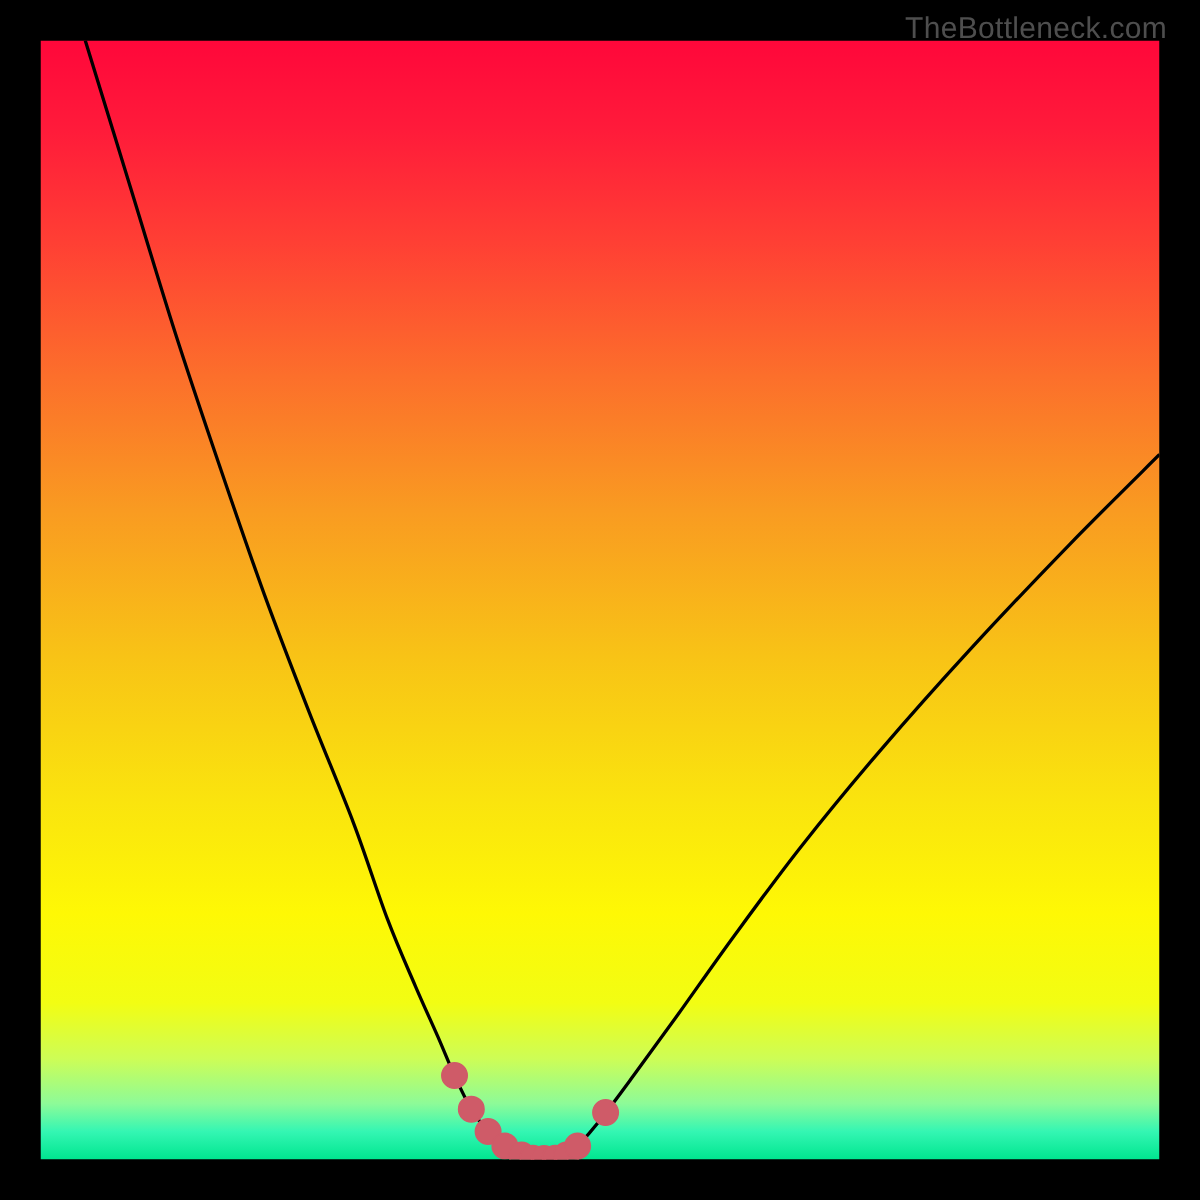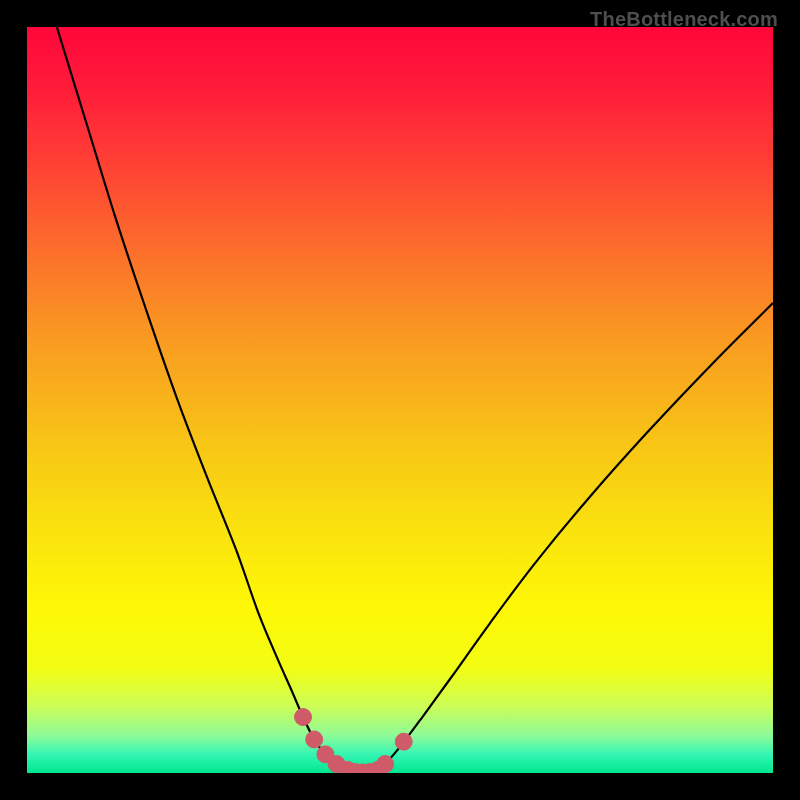--- a/index.html
+++ b/index.html
@@ -26,21 +26,21 @@
     width: 746px;
     height: 746px;
   }
   .watermark {
     position: absolute;
     top: 8px;
     right: 22px;
     color: #4e4e4e;
     font-size: 20px;
     letter-spacing: 0.2px;
-    font-weight: 700;
+    font-weight: 400;
   }
 </style>
 </head>
 <body>
 
 <div class="frame">
 
   <div class="watermark">TheBottleneck.com</div>
 
   <svg class="plot" width="746" height="746" viewBox="0 0 746 746">

